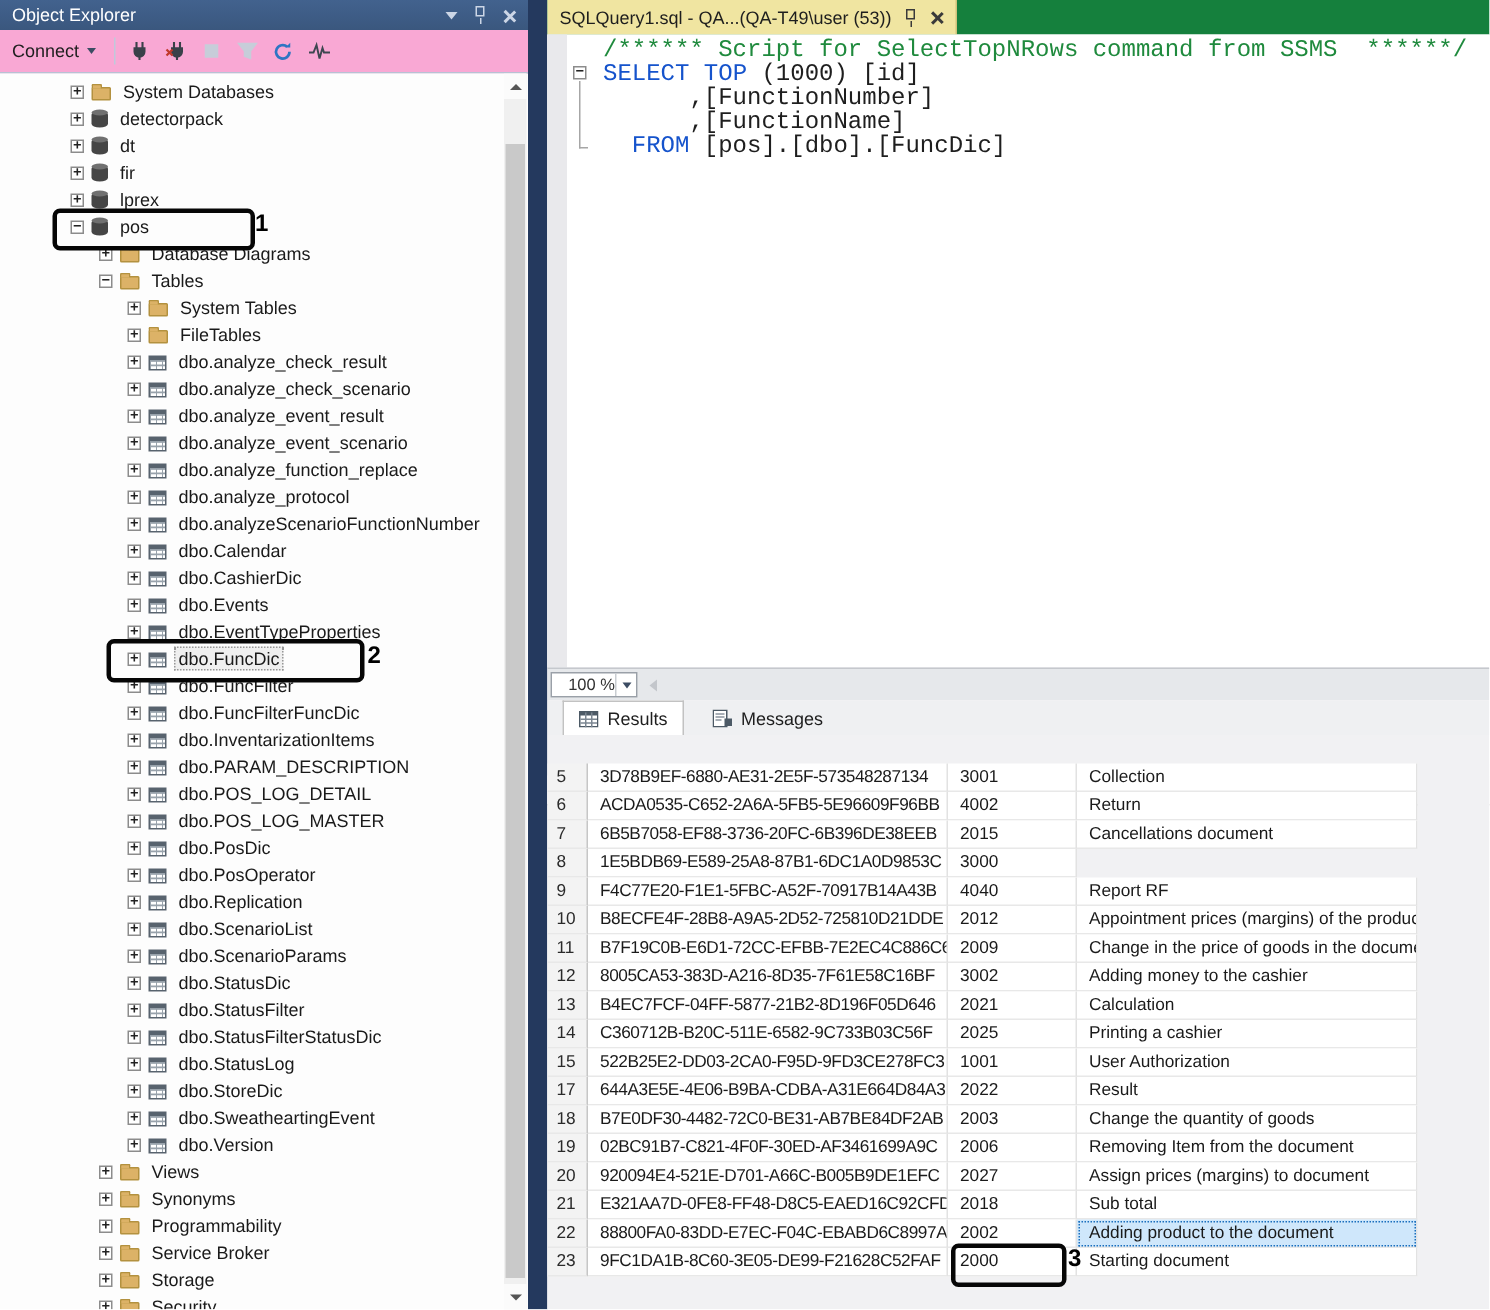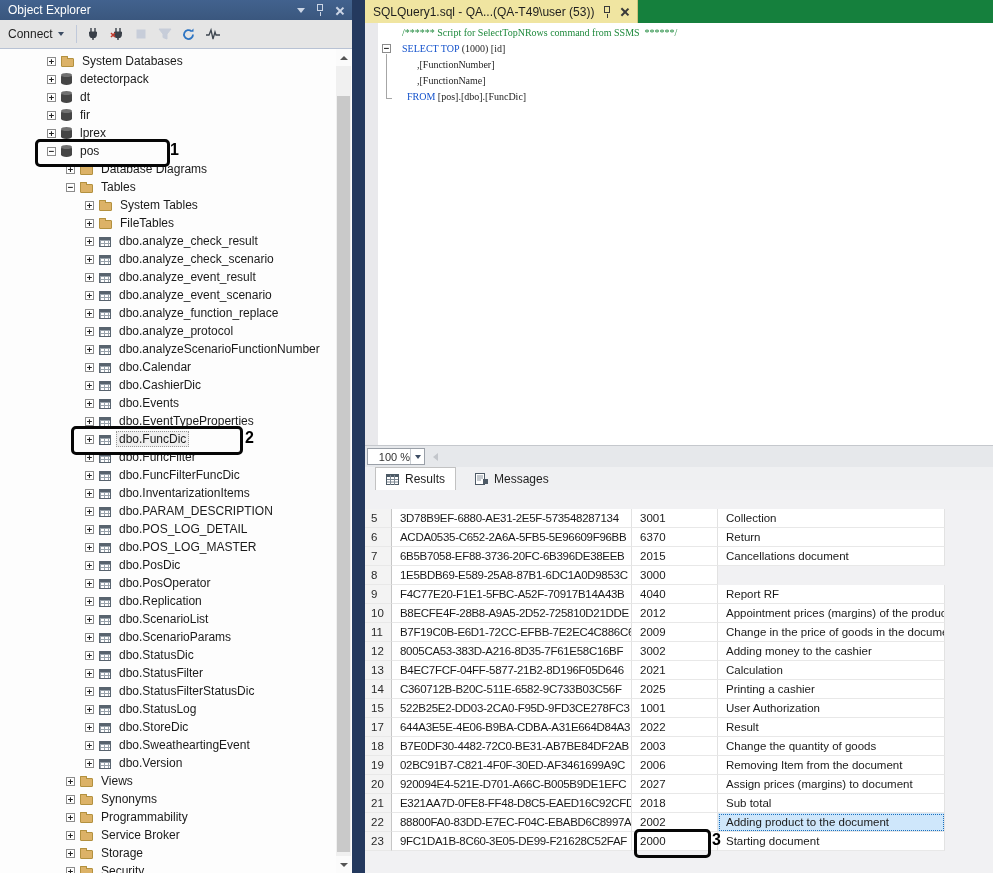--- a/index.html
+++ b/index.html
@@ -13,21 +13,21 @@
       padding:0;box-sizing:border-box;}
   #oe-title{padding-left:8px;font-size:12px;}
   #oe-title-icons{margin-left:auto;display:flex;align-items:center;gap:10px;padding-right:8px;color:#ccd6e6;}
   .chev-down{width:0;height:0;border-left:4px solid transparent;border-right:4px solid transparent;border-top:5px solid currentColor;}
   .pin-icon{width:10px;height:12px;position:relative;display:inline-block;}
   .pin-icon::before{content:"";position:absolute;left:2px;top:0;width:4px;height:5px;border:1.5px solid currentColor;}
   .pin-icon::after{content:"";position:absolute;left:4.5px;top:8px;width:1.5px;height:4px;background:currentColor;}
   .x-icon{width:9px;height:9px;position:relative;display:inline-block;}
   .x-icon::before,.x-icon::after{content:"";position:absolute;left:4px;top:0;width:1.5px;height:10px;background:currentColor;}
   .x-icon::before{transform:rotate(45deg);}  .x-icon::after{transform:rotate(-45deg);}
-  #oe-toolbar{position:absolute;left:0;top:20px;width:352px;height:29px;background:#e5e5e5;
+  #oe-toolbar{position:absolute;left:0;top:20px;width:352px;height:29px;background:#f9a8d4;
       border-bottom:1px solid #b8c2d4;display:flex;align-items:center;box-sizing:border-box;}
   #connect-button{display:flex;align-items:center;gap:5px;padding:0 8px;color:#1e1e1e;height:22px;}
   .caret-down{width:0;height:0;border-left:3.5px solid transparent;border-right:3.5px solid transparent;border-top:4px solid #3c4c63;}
   .tb-sep{width:1px;height:18px;background:#c0c9da;margin:0 4px;}
   .tb-btn{width:24px;height:22px;display:flex;align-items:center;justify-content:center;}
   .zz{stroke:#3e4650;fill:none;stroke-width:1.3;}
   .plug{stroke:#3a4049;fill:#3a4049;}
   .dis{fill:#c7cdd9;stroke:#c7cdd9;}
   
   #tree{position:absolute;left:0;top:49px;width:336px;height:824px;background:#fdfdfd;
@@ -59,21 +59,21 @@
   #panel-separator{position:absolute;left:352px;top:0;width:13px;height:873px;background:#24395e;}
   
   #right-pane{position:absolute;left:365px;top:0;width:628px;height:873px;background:#fff;}
   #tab-strip{position:absolute;left:0;top:0;width:648px;height:23px;background:#15803d;}
   #doc-tab{position:absolute;left:0;top:0;height:23px;background:#f0e5a1;border-right:1px solid #cfc27c;
       display:flex;align-items:center;gap:8px;padding:0 8px;color:#1e1e1e;}
   #doc-tab .pin-icon,#doc-tab .x-icon{color:#3a3a3a;}
   
   #editor{position:absolute;left:0;top:23px;width:628px;height:422px;background:#fff;}
   #editor-margin{position:absolute;left:0;top:0;width:13px;height:422px;background:#e9e9ec;}
-  #code{position:absolute;left:37px;top:2px;font-family:Liberation Serif, serif;font-size:10px;line-height:16px;white-space:pre;}
+  #code{position:absolute;left:37px;top:2px;font-family:Liberation Mono, monospace;font-size:16px;line-height:16px;white-space:pre;}
   .tok-kw{color:#1553cc;} .tok-cm{color:#1f8a3d;} .tok-pl{color:#1e1e1e;}
   #outline-box{position:absolute;left:17px;top:21px;width:9px;height:9px;box-sizing:border-box;
       border:1px solid #8c8c8c;background:#fff;font:bold 9px/7px "DejaVu Sans Mono",monospace;text-align:center;color:#222;}
   #outline-line{position:absolute;left:21px;top:31px;width:5px;height:44px;border-left:1px solid #a6a6a6;border-bottom:1px solid #a6a6a6;}
   
   #zoom-strip{position:absolute;left:0;top:445px;width:628px;height:22px;background:#e6e8eb;border-top:1px solid #c5c8cd;box-sizing:border-box;text-align:right;}
   #zoom-box{position:absolute;left:2px;top:2px;width:58px;height:17px;background:#fff;border:1px solid #9aa0a8;
       box-sizing:border-box;display:flex;align-items:center;font-size:11px;color:#333;}
   #zoom-box span.val{flex:1;padding-left:5px;}
   #zoom-box .dd{width:13px;height:100%;display:flex;align-items:center;justify-content:center;border-left:1px solid #c9cdd2;}
@@ -464,21 +464,21 @@
           <div class="grow">
             <div class="gcell rn">5</div>
             <div class="gcell c-id">3D78B9EF-6880-AE31-2E5F-573548287134</div>
             <div class="gcell c-num">3001</div>
             <div class="gcell c-name">Collection</div>
             <div class="gcell fill"></div>
           </div>
           <div class="grow">
             <div class="gcell rn">6</div>
             <div class="gcell c-id">ACDA0535-C652-2A6A-5FB5-5E96609F96BB</div>
-            <div class="gcell c-num">6370</div>
+            <div class="gcell c-num">4002</div>
             <div class="gcell c-name">Return</div>
             <div class="gcell fill"></div>
           </div>
           <div class="grow">
             <div class="gcell rn">7</div>
             <div class="gcell c-id">6B5B7058-EF88-3736-20FC-6B396DE38EEB</div>
             <div class="gcell c-num">2015</div>
             <div class="gcell c-name">Cancellations document</div>
             <div class="gcell fill"></div>
           </div>

